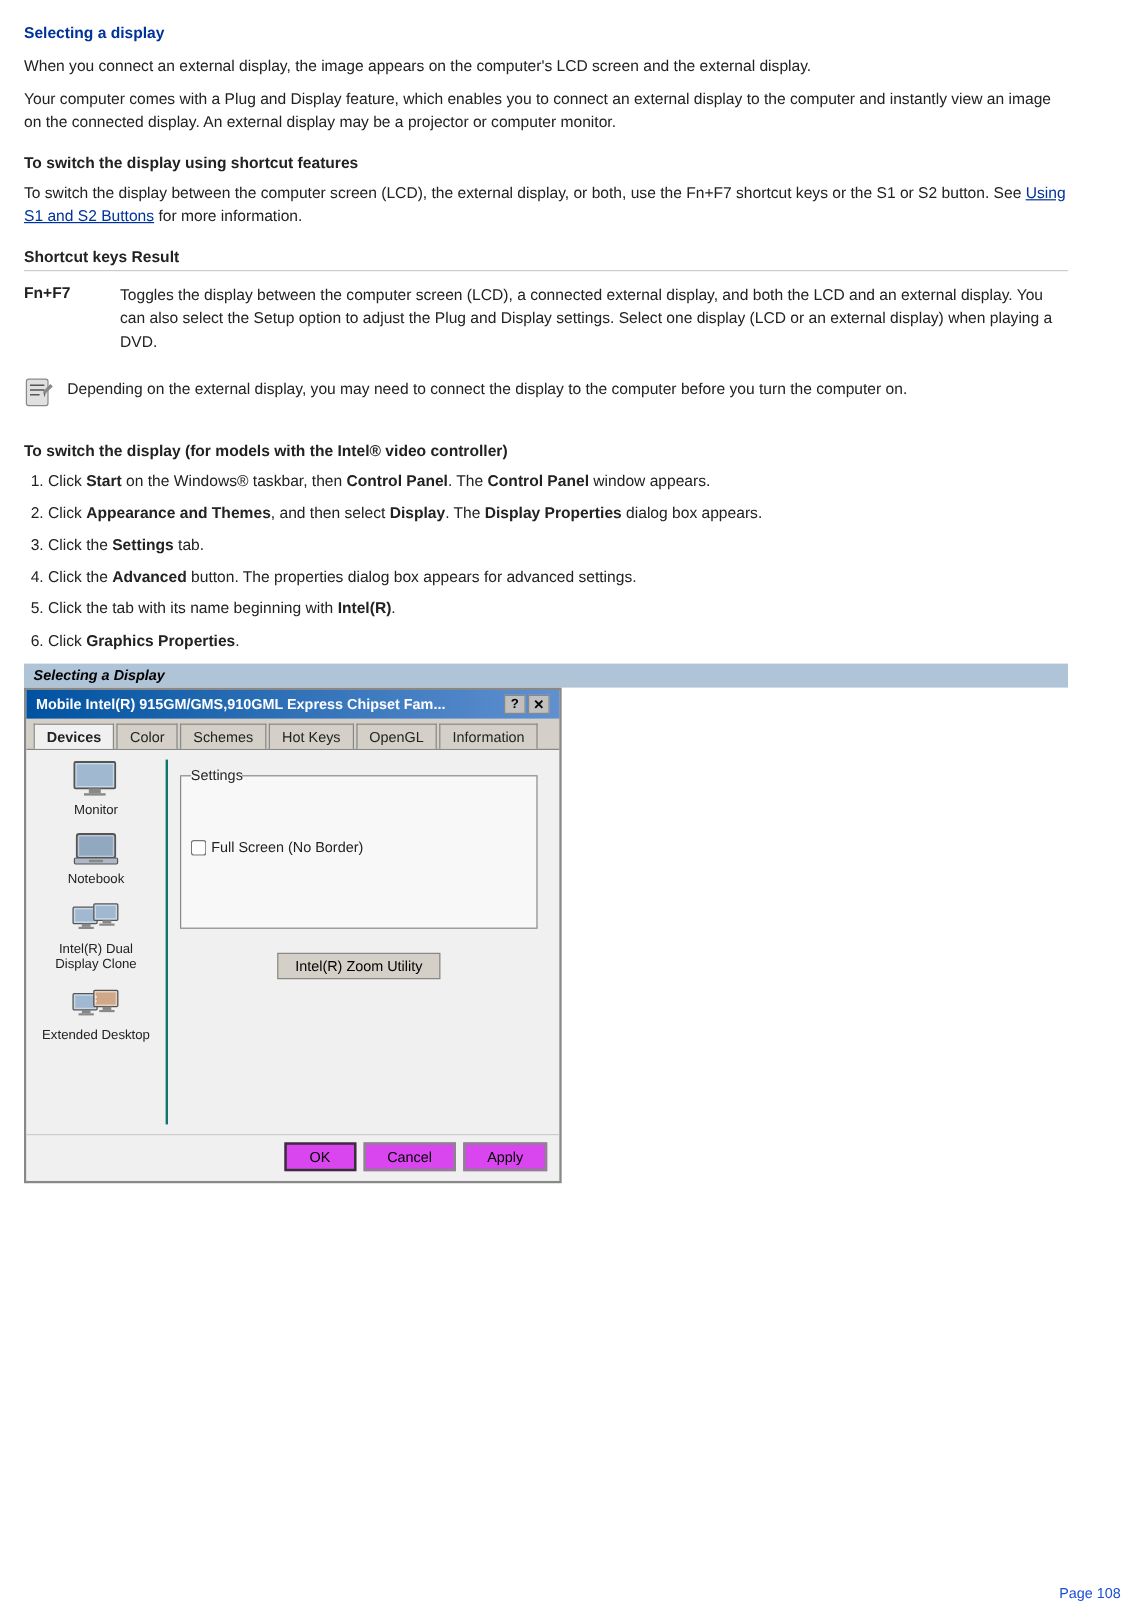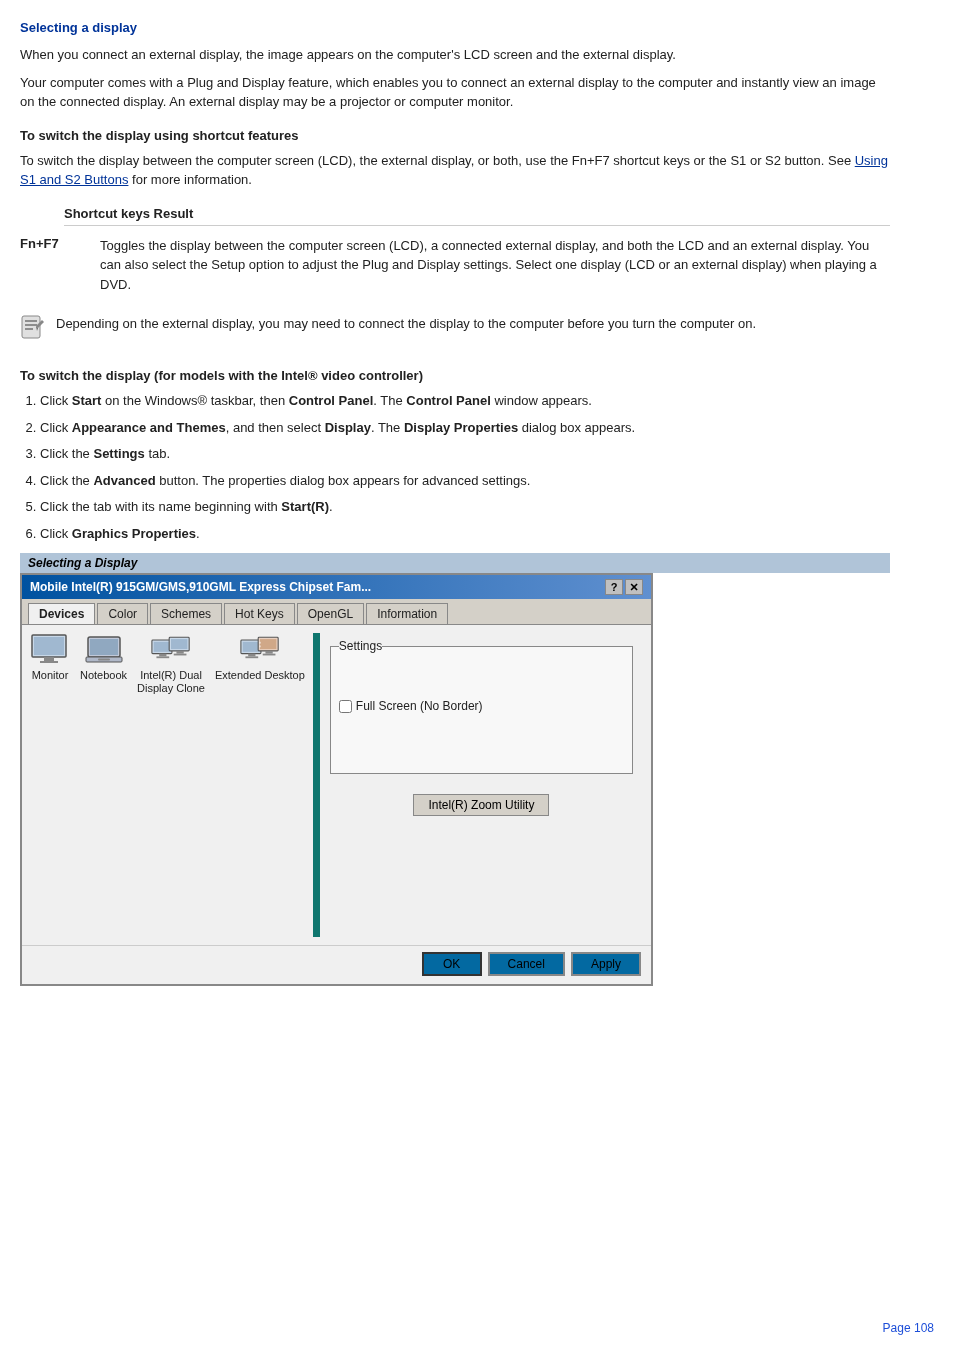--- a/index.html
+++ b/index.html
@@ -37,21 +37,20 @@
       color: #003399;
       text-decoration: underline;
     }
     .shortcut-header {
       font-weight: bold;
       font-size: 13px;
       margin-top: 16px;
       margin-bottom: 8px;
       border-bottom: 1px solid #ccc;
       padding-bottom: 4px;
-      margin-left: 44px;
     }
     .shortcut-row {
       display: flex;
       gap: 20px;
       margin-bottom: 10px;
       margin-top: 10px;
     }
     .shortcut-key {
       min-width: 60px;
       font-size: 13px;
@@ -91,21 +90,21 @@
       background: #b0c4d8;
       font-style: italic;
       font-weight: bold;
       font-size: 12px;
       padding: 3px 8px;
       color: #000;
       margin-bottom: 0;
     }
     .dialog-container {
       border: 2px solid #888;
-      width: 633px;
+      width: 448px;
       background: #f0f0f0;
       margin-top: 0;
     }
     .dialog-titlebar {
       background: linear-gradient(to right, #0052a0, #6090d0);
       color: #fff;
       font-size: 12px;
       font-weight: bold;
       padding: 4px 8px;
       display: flex;
@@ -152,25 +151,25 @@
       font-weight: bold;
     }
     .dialog-body {
       display: flex;
       padding: 8px;
       background: #f0f0f0;
       min-height: 320px;
     }
     .device-list {
       display: flex;
-      flex-direction: row;
+      flex-direction: column;
       gap: 10px;
       min-width: 110px;
       padding-right: 8px;
-      border-right: 7px solid #0f766e;
+      border-right: 2px solid #0f766e;
     }
     .device-item {
       display: flex;
       flex-direction: column;
       align-items: center;
       font-size: 11px;
       cursor: pointer;
     }
     .device-icon {
       width: 40px;
@@ -200,21 +199,21 @@
     .dialog-footer {
       display: flex;
       justify-content: flex-end;
       gap: 6px;
       padding: 6px 10px 8px 10px;
       background: #f0f0f0;
       border-top: 1px solid #ccc;
     }
     .footer-btn {
       padding: 3px 18px;
-      background: #0369a1;
+      background: #d946ef;
       border: 2px solid #888;
       font-size: 12px;
       cursor: pointer;
       min-width: 60px;
     }
     .footer-btn.ok-btn {
       border: 2px solid #333;
     }
     .page-number {
       position: absolute;
@@ -288,21 +287,21 @@
     <li>
       Click <strong>Appearance and Themes</strong>, and then select <strong>Display</strong>. The <strong>Display Properties</strong> dialog box appears.
     </li>
     <li>
       Click the <strong>Settings</strong> tab.
     </li>
     <li>
       Click the <strong>Advanced</strong> button. The properties dialog box appears for advanced settings.
     </li>
     <li>
-      Click the tab with its name beginning with <strong>Start(R)</strong>.
+      Click the tab with its name beginning with <strong>Intel(R)</strong>.
     </li>
     <li>
       Click <strong>Graphics Properties</strong>.
     </li>
   </ol>
 
   <div class="image-label">Selecting a Display</div>
 
   <div class="dialog-container">
 

